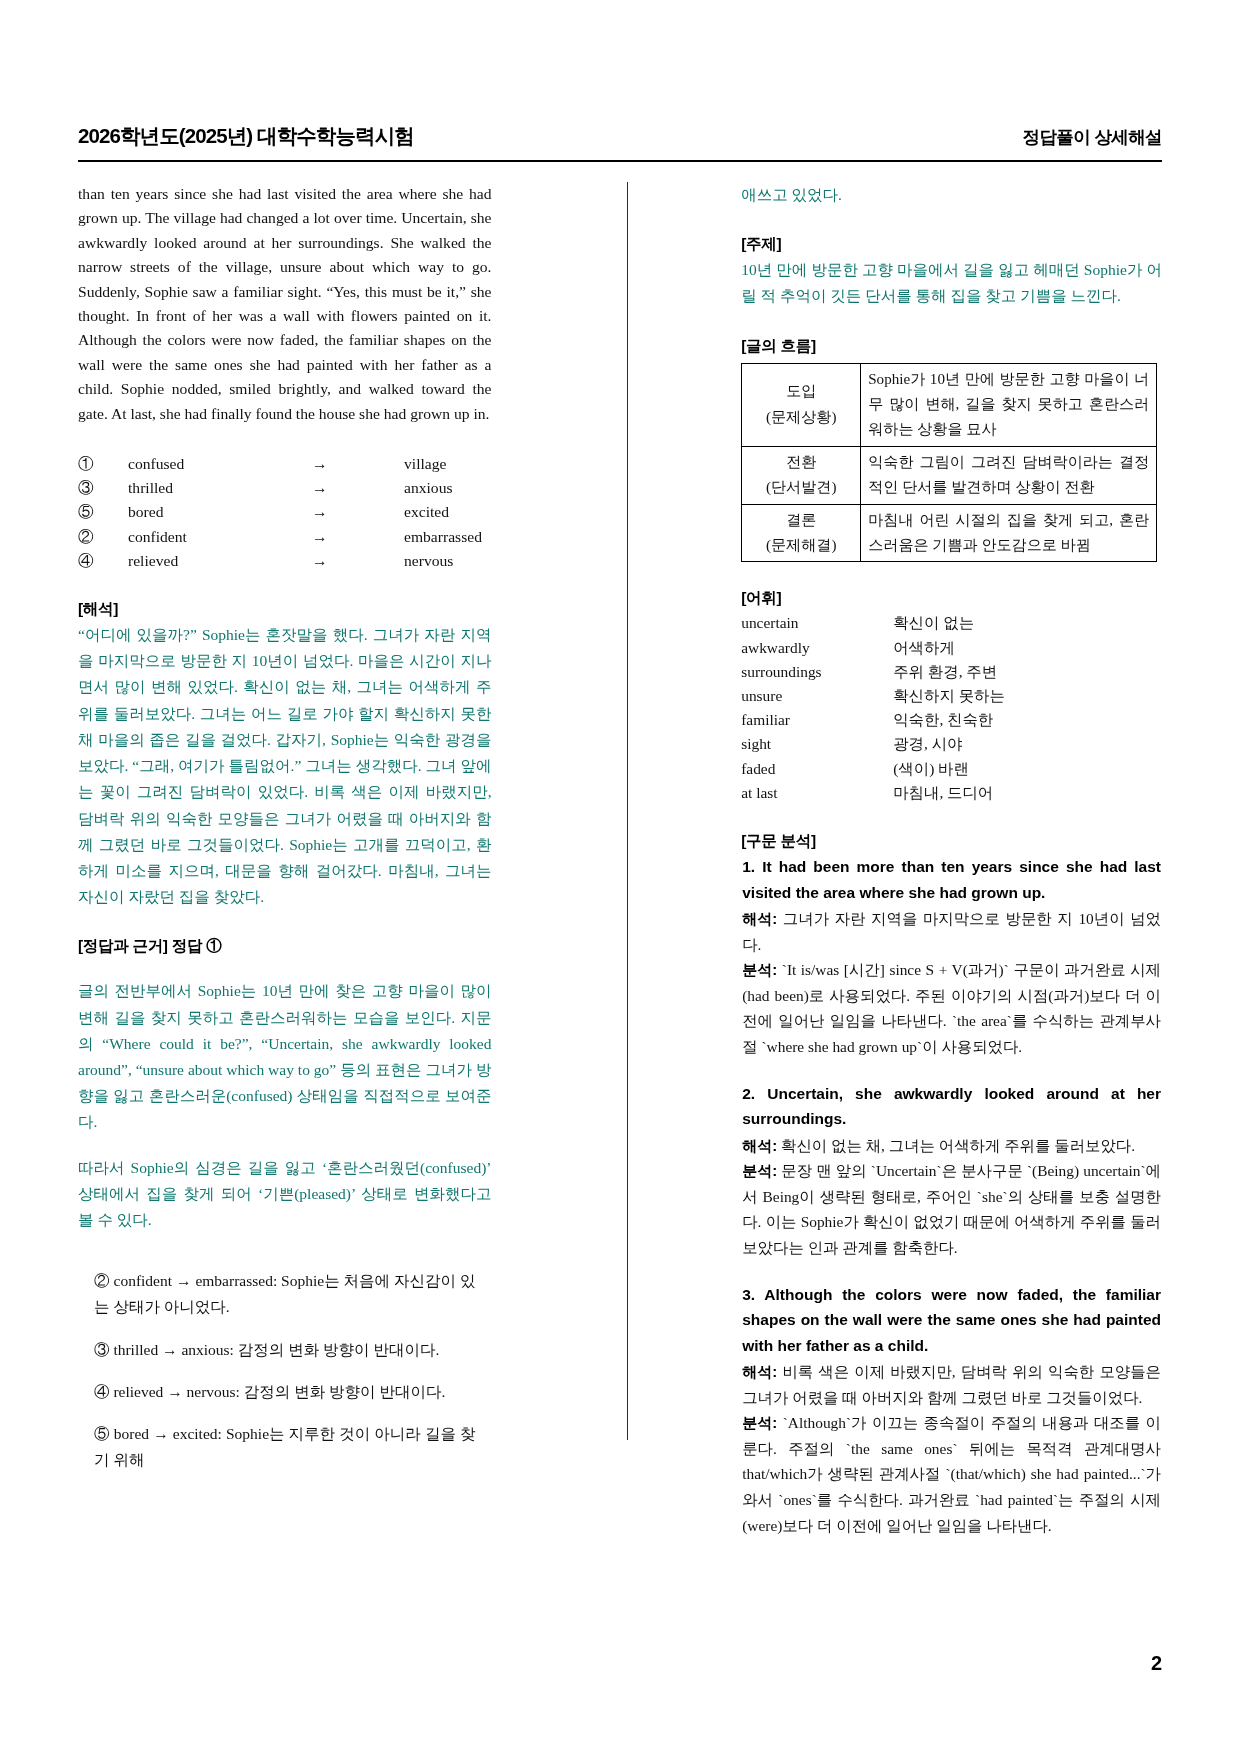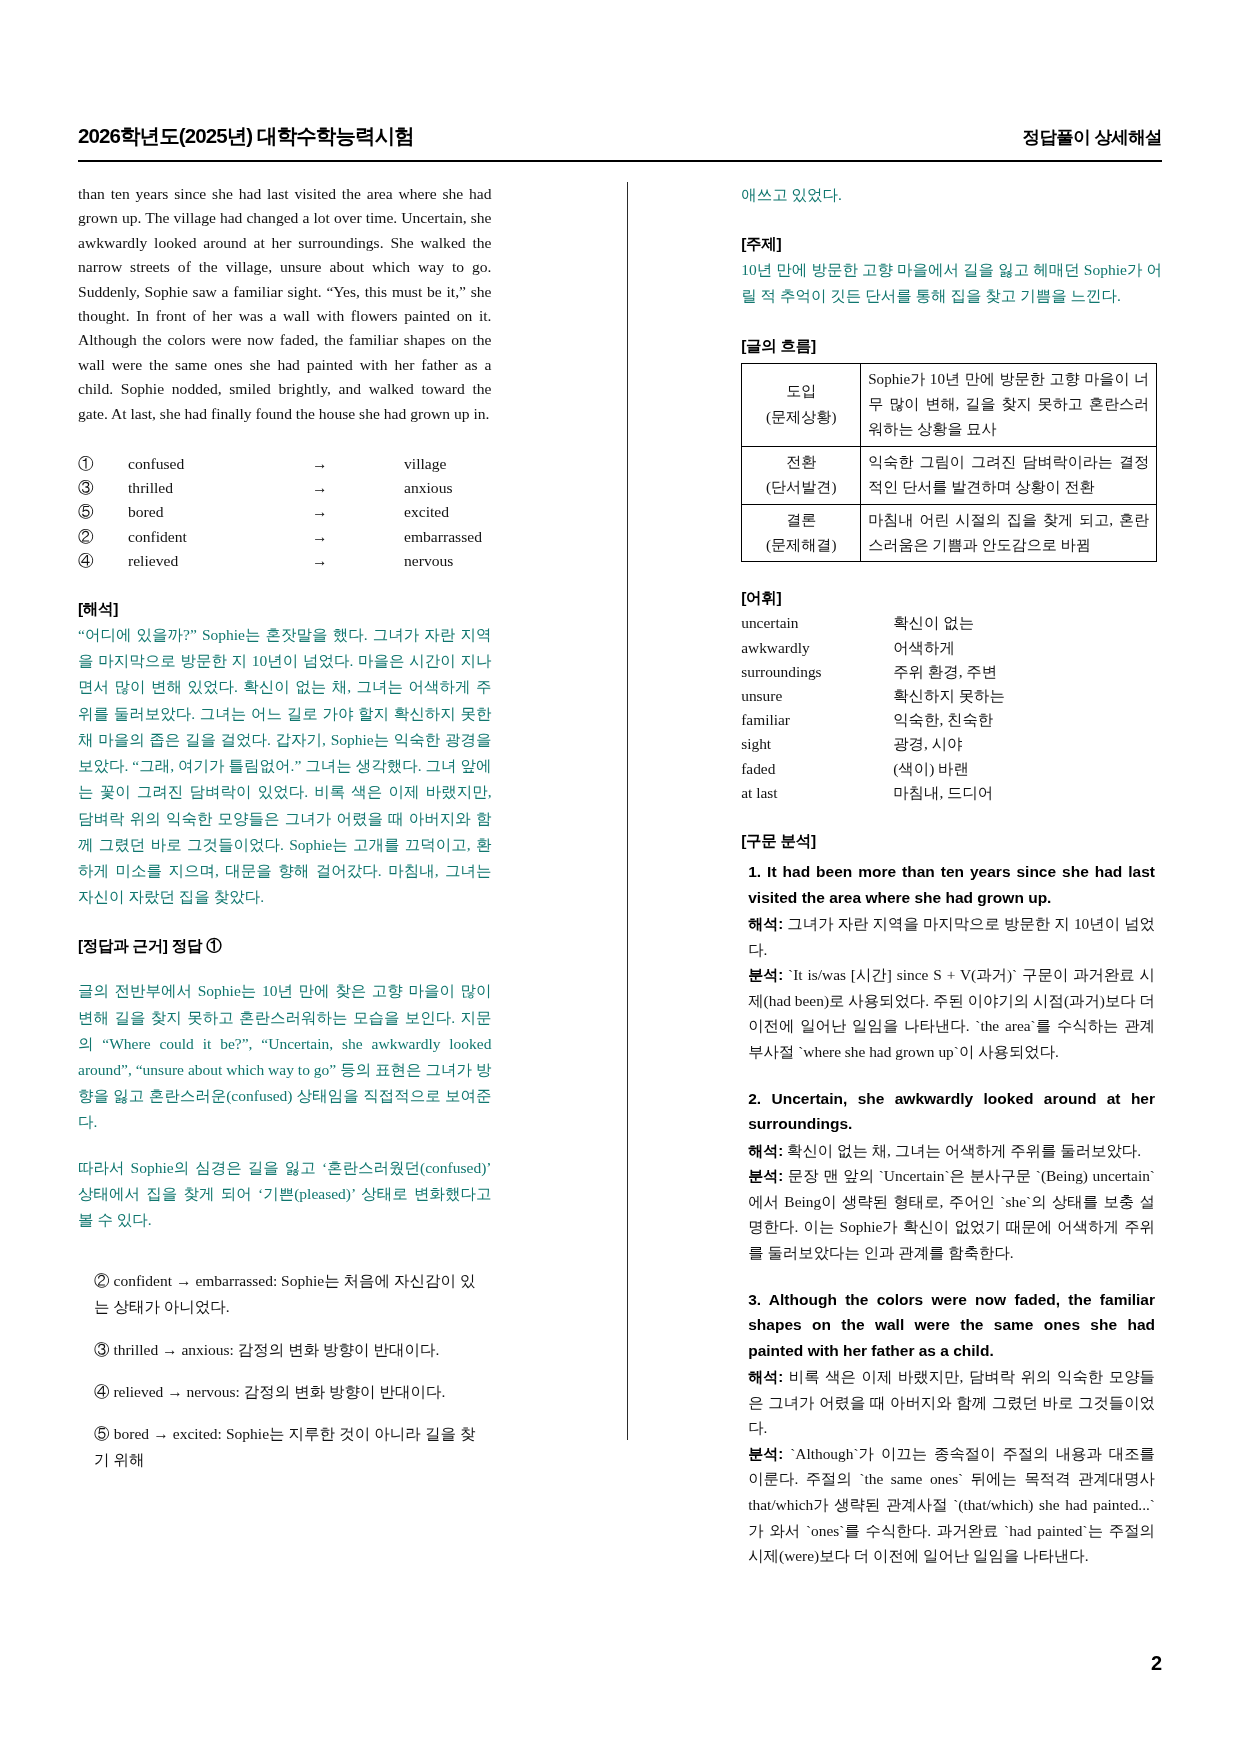--- a/index.html
+++ b/index.html
@@ -166,21 +166,21 @@
     display: flex;
     font-family: "Liberation Serif", "DejaVu Serif", serif;
     font-size: 15.4px;
     line-height: 24.2px;
     color: #111;
   }
   .vocab-en { width: 152px; flex: 0 0 152px; }
   .vocab-ko { flex: 1 1 auto; }
 
   
-  .syn-item { margin: 7px; }
+  .syn-item { margin: 1px; }
   .syn-item + .syn-item { margin-top: 21px; }
   .syn-sentence {
     font-family: "Liberation Sans", sans-serif;
     font-weight: bold;
     font-size: 15.5px;
     line-height: 25.5px;
     color: #000;
     text-align: justify;
     margin: 0 0 1px 0;
   }

